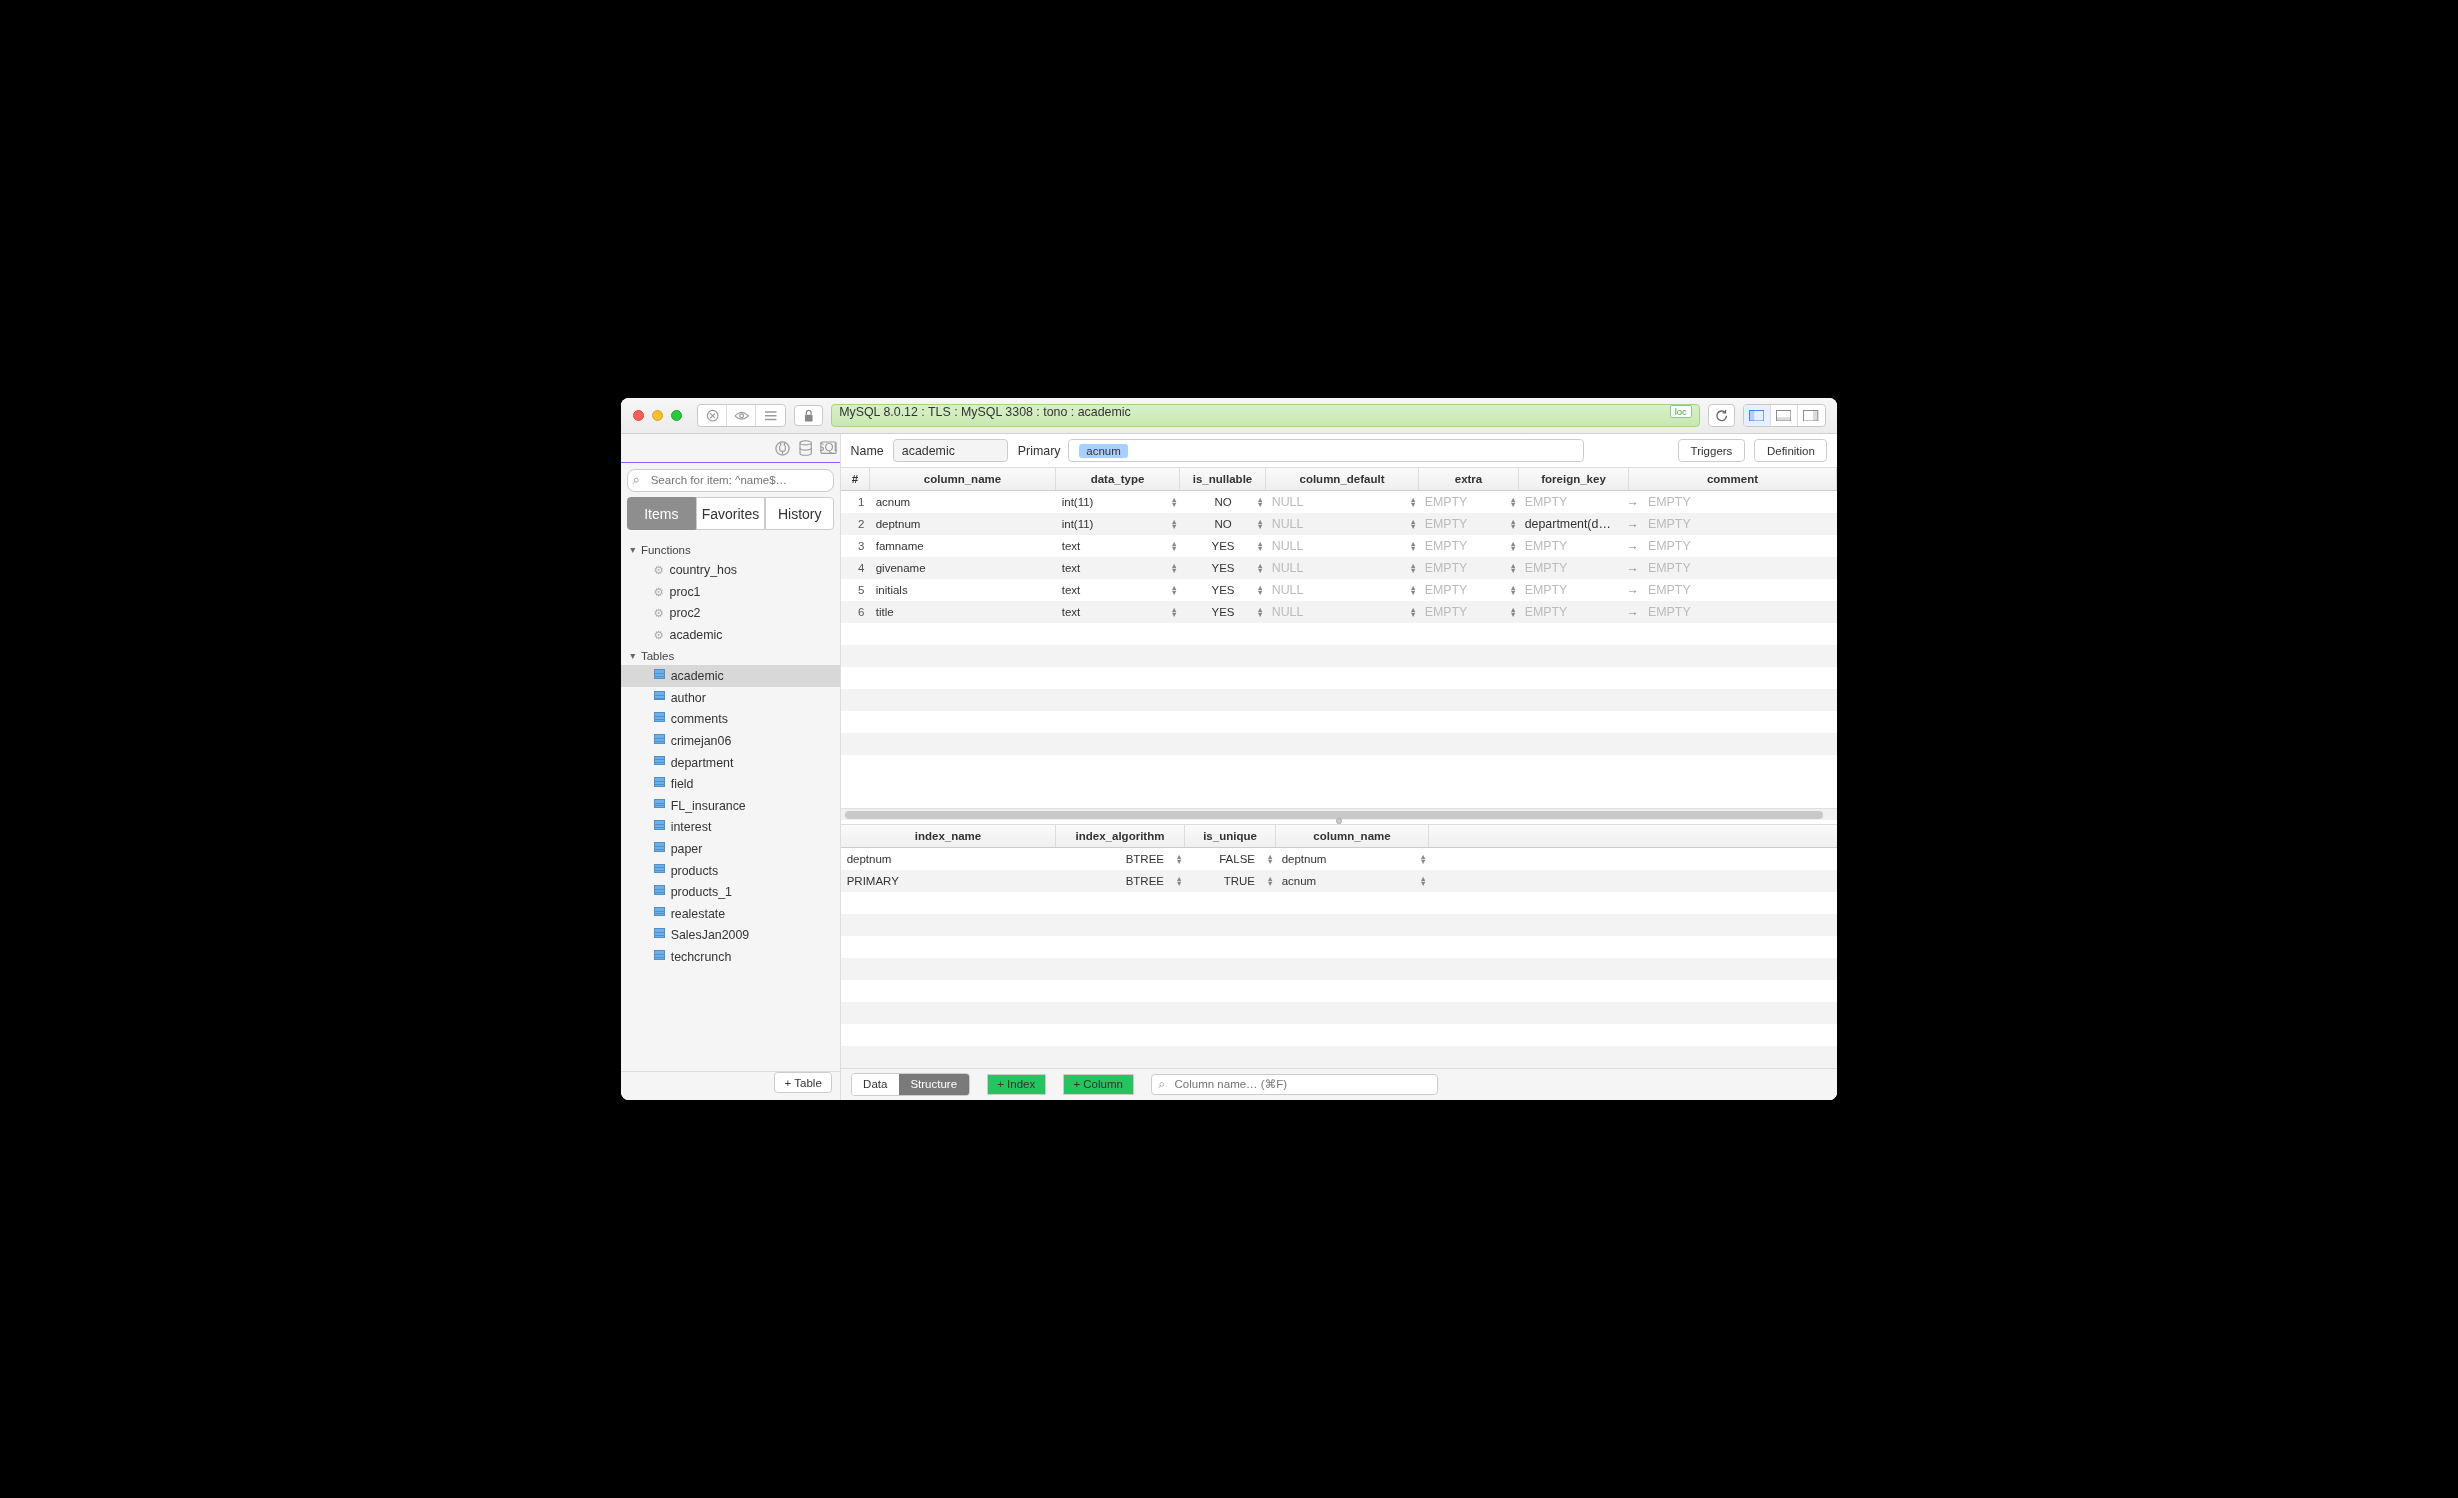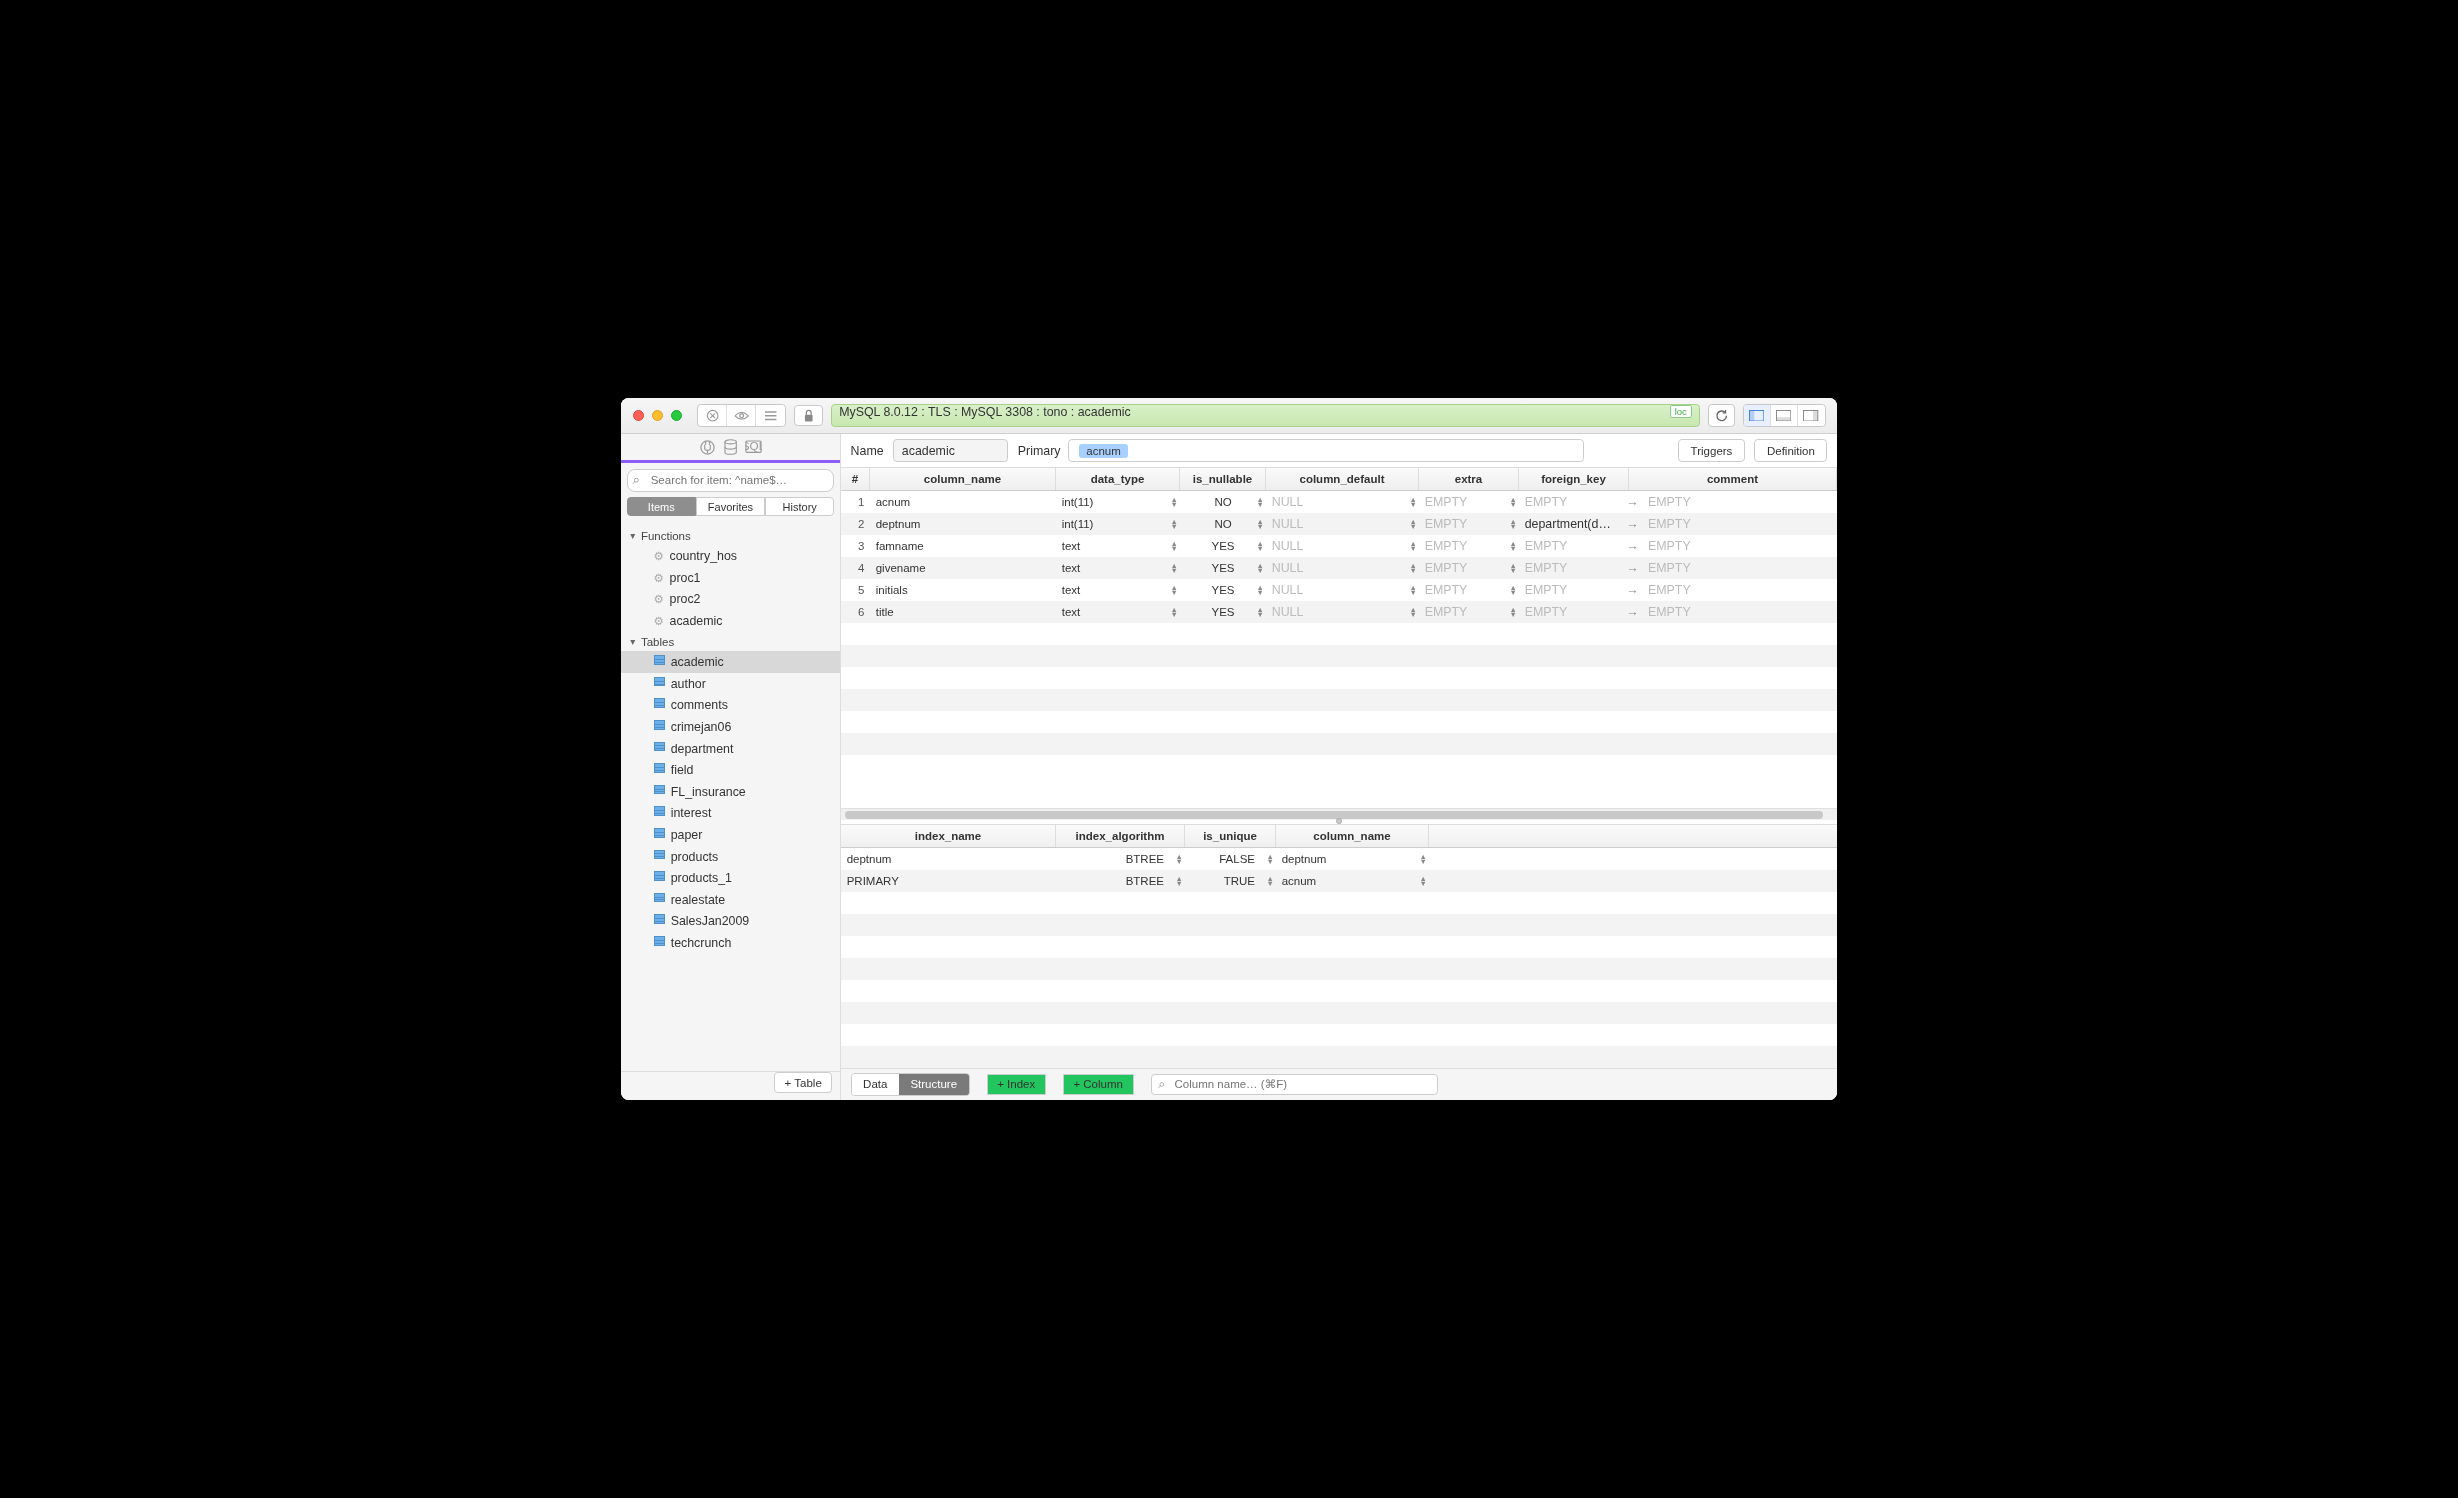--- a/index.html
+++ b/index.html
@@ -16,28 +16,28 @@
 .tb-btn:last-child{border-right:none}
 .lock-btn{width:29px;height:21px;background:#fff;border:1px solid #c8c8c8;border-radius:3.8px;display:flex;align-items:center;justify-content:center;cursor:pointer}
 .conn-bar{flex:1;height:23px;background:linear-gradient(#d8f0c8,#c8e8b0);border:1px solid #a8d088;border-radius:3.8px;display:flex;align-items:flex-start;padding:0 7.6px;font-family:Menlo,monospace;font-size:11.5px;color:#444}
 .conn-bar .badge{margin-left:auto;background:#fff;border:1px solid #8c8;color:#4a4;padding:0 3.8px;border-radius:1.9px;font-size:9.6px}
 .refresh-btn{width:27px;height:23px;background:#fff;border:1px solid #c8c8c8;border-radius:3.8px;display:flex;align-items:center;justify-content:center;cursor:pointer}
 .layout-group{display:flex;background:#fff;border:1px solid #c8c8c8;border-radius:3.8px;overflow:hidden}
 .layout-btn{width:27px;height:21px;display:flex;align-items:center;justify-content:center;border-right:1px solid #ddd;cursor:pointer}
 .layout-btn:last-child{border-right:none}
 .body{flex:1;display:flex;overflow:hidden}
 .sidebar{width:220px;background:#f5f5f5;border-right:1px solid #ddd;display:flex;flex-direction:column}
-.sb-tabs{height:29px;display:flex;align-items:center;justify-content:center;border-bottom:3px solid #8b5cf6}
+.sb-tabs{height:29px;display:flex;align-items:center;justify-content:flex-end;border-bottom:1px solid #8b5cf6}
 .sb-tab{width:23px;height:23px;display:flex;align-items:center;justify-content:center;cursor:pointer}
 .sb-search{padding:5.7px}
 .sb-search input{width:100%;height:23px;border:1px solid #ccc;border-radius:8px;padding:0 7.6px 0 23px;background:#fff;font-size:11.5px}
 .sb-search{position:relative}
 .sb-search::before{content:"⌕";position:absolute;left:11.5px;top:8.6px;color:#999;font-size:13.4px}
 .sb-filter{display:flex;gap:0;padding:0 5.7px 5.7px}
-.sb-filter-btn{flex:1;height:19px;font-size:11px;border:1px solid #ccc;background:#fff;display:flex;align-items:center;justify-content:center;cursor:pointer}
+.sb-filter-btn{flex:1;height:33px;font-size:14px;border:1px solid #ccc;background:#fff;display:flex;align-items:center;justify-content:center;cursor:pointer}
 .sb-filter-btn.active{background:#8e8e8e;color:#fff;border-color:#8e8e8e}
 .sb-filter-btn:first-child{border-radius:3.8px 0 0 3.8px}
 .sb-filter-btn:last-child{border-radius:0 3.8px 3.8px 0}
 .tree{flex:1;overflow:auto;padding-top:3.8px}
 .tree-group{font-size:11.5px;color:#444;padding:3.8px 7.6px;cursor:pointer;display:flex;align-items:center;gap:3.8px}
 .tree-group::before{content:"▼";font-size:8.6px;color:#666}
 .tree-item{padding:3.8px 7.6px 3.8px 32.5px;cursor:pointer;display:flex;align-items:flex-start;gap:5.7px;font-size:12.4px}
 .tree-item.selected{background:#d8d8d8}
 .ico-fn::before{content:"⚙";color:#aaa;font-size:11.5px}
 .ico-tbl{display:inline-block;width:11.5px;height:9.6px;background:linear-gradient(#6bb0e8,#6bb0e8);border:1px solid #5090c8;position:relative}

